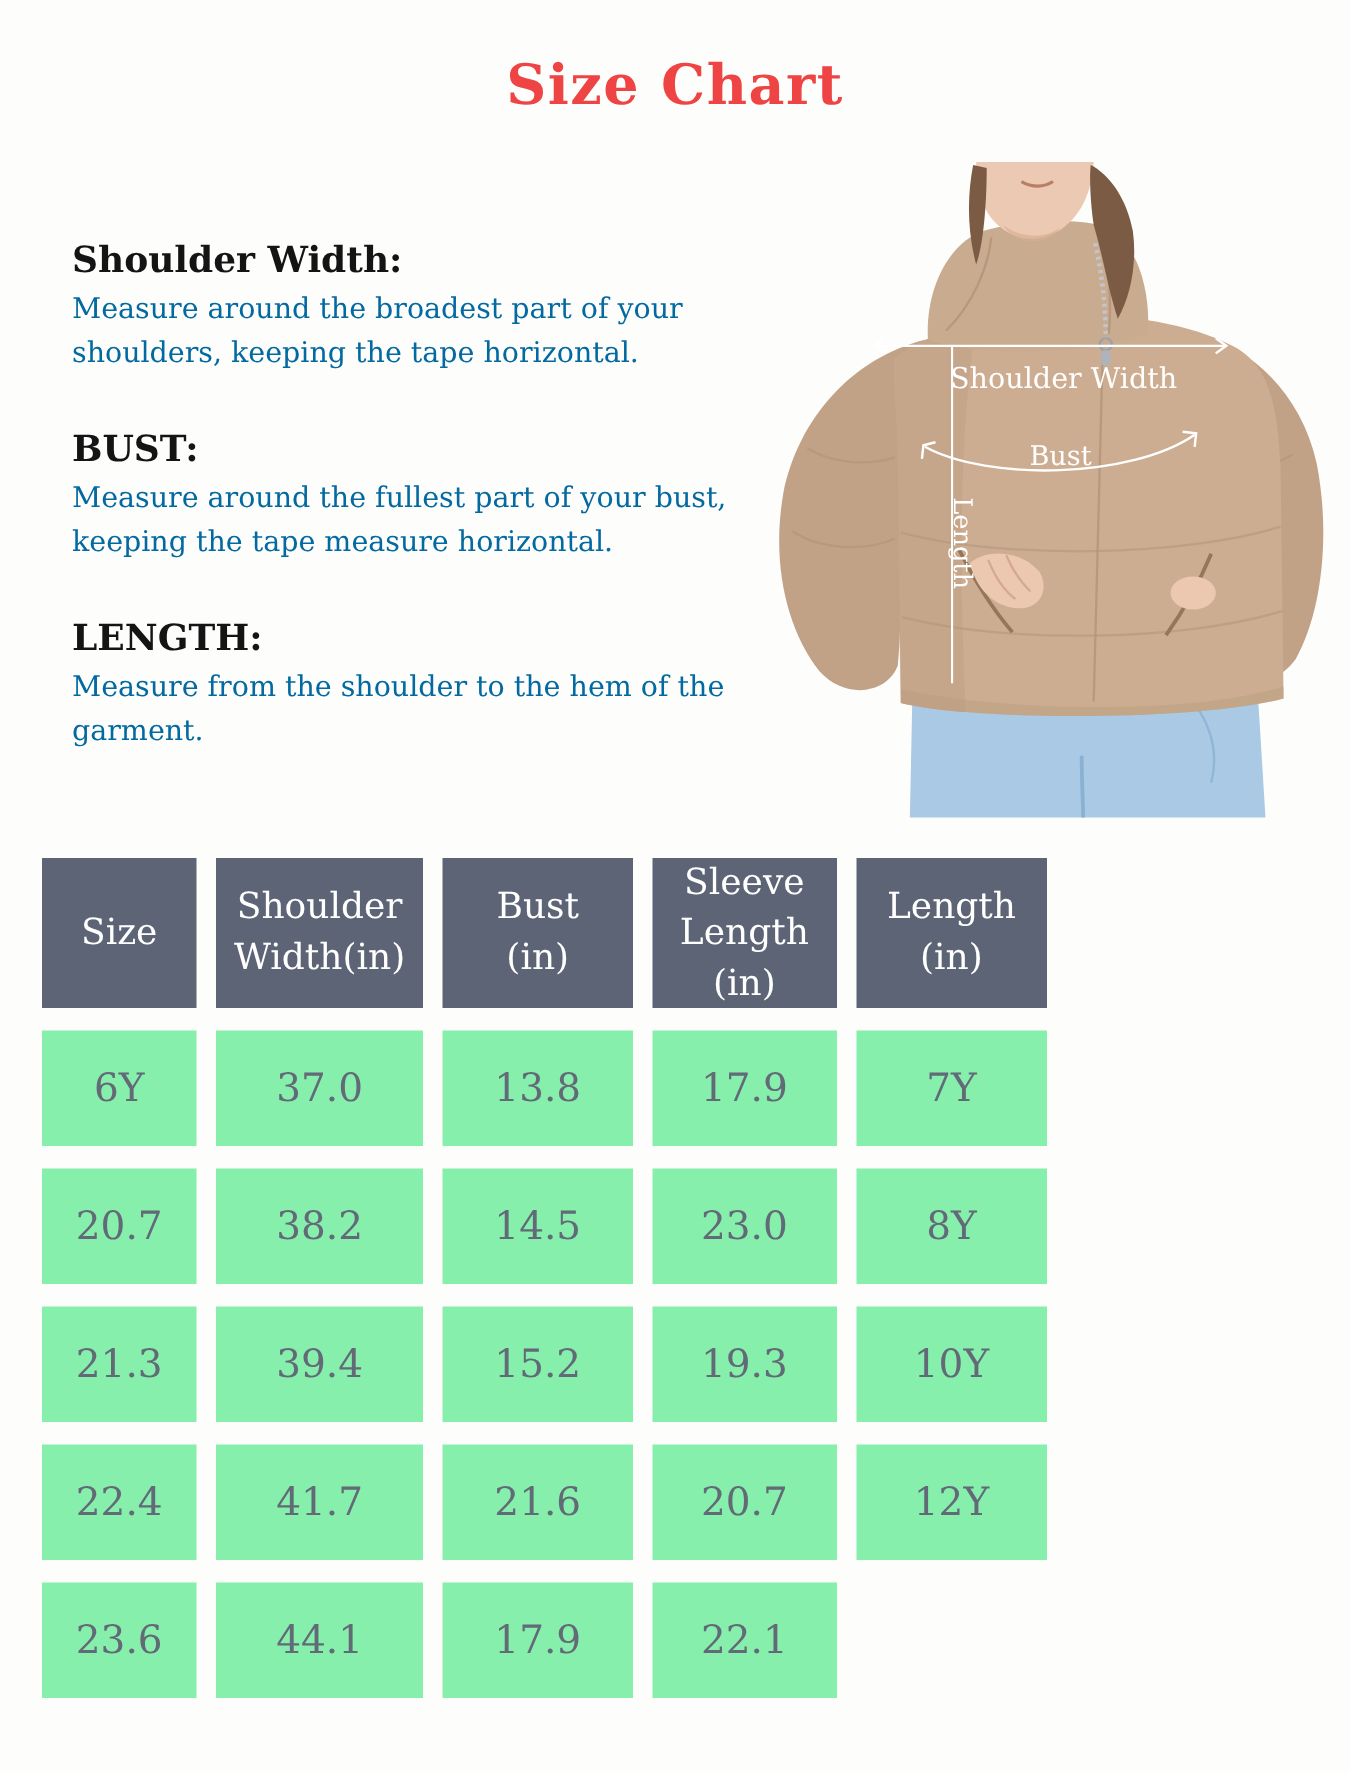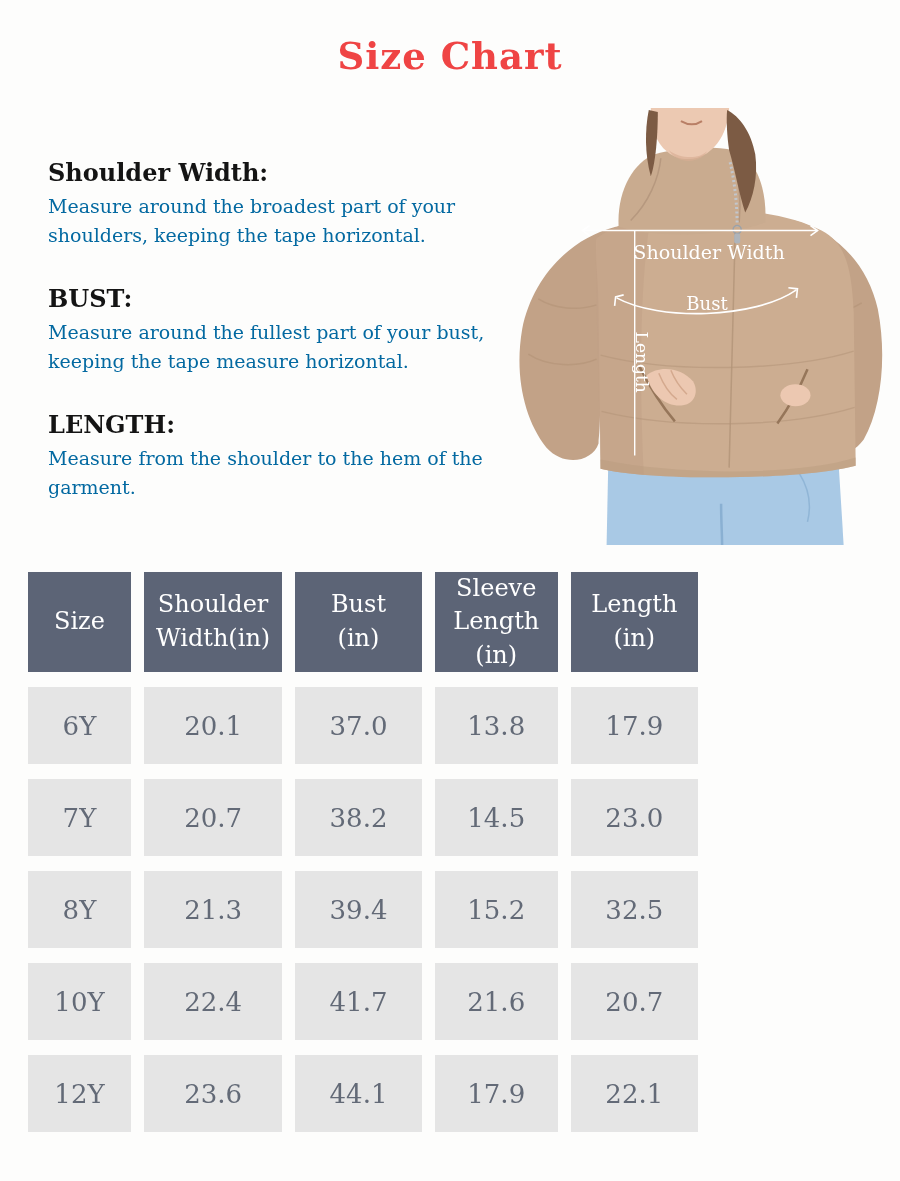--- a/index.html
+++ b/index.html
@@ -44,21 +44,21 @@
   }
   .th{
     background:#5c6476;color:#ffffff;
     height:100px;
     display:flex;align-items:center;justify-content:center;
     text-align:center;
     font-size:24px;line-height:1.4;
     padding:0 12px;box-sizing:border-box;
   }
   .td{
-    background:#e5e5e5;color:#636a77;
+    background:#86efac;color:#636a77;
     height:77px;
     display:flex;align-items:center;justify-content:center;
     font-size:26px;
   }
 </style>
 </head>
 <body>
 
 <div class="canvas">
 
@@ -155,36 +155,35 @@
   </div>
 
   <div class="size-table">
     <div class="th">Size</div>
     <div class="th">Shoulder Width(in)</div>
     <div class="th">Bust (in)</div>
     <div class="th">Sleeve Length (in)</div>
     <div class="th">Length (in)</div>
 
     <div class="td">6Y</div>
-    <div class="td">20.1</div>
     <div class="td">37.0</div>
     <div class="td">13.8</div>
     <div class="td">17.9</div>
 
     <div class="td">7Y</div>
     <div class="td">20.7</div>
     <div class="td">38.2</div>
     <div class="td">14.5</div>
     <div class="td">23.0</div>
 
     <div class="td">8Y</div>
     <div class="td">21.3</div>
     <div class="td">39.4</div>
     <div class="td">15.2</div>
-    <div class="td">32.5</div>
+    <div class="td">19.3</div>
 
     <div class="td">10Y</div>
     <div class="td">22.4</div>
     <div class="td">41.7</div>
     <div class="td">21.6</div>
     <div class="td">20.7</div>
 
     <div class="td">12Y</div>
     <div class="td">23.6</div>
     <div class="td">44.1</div>

